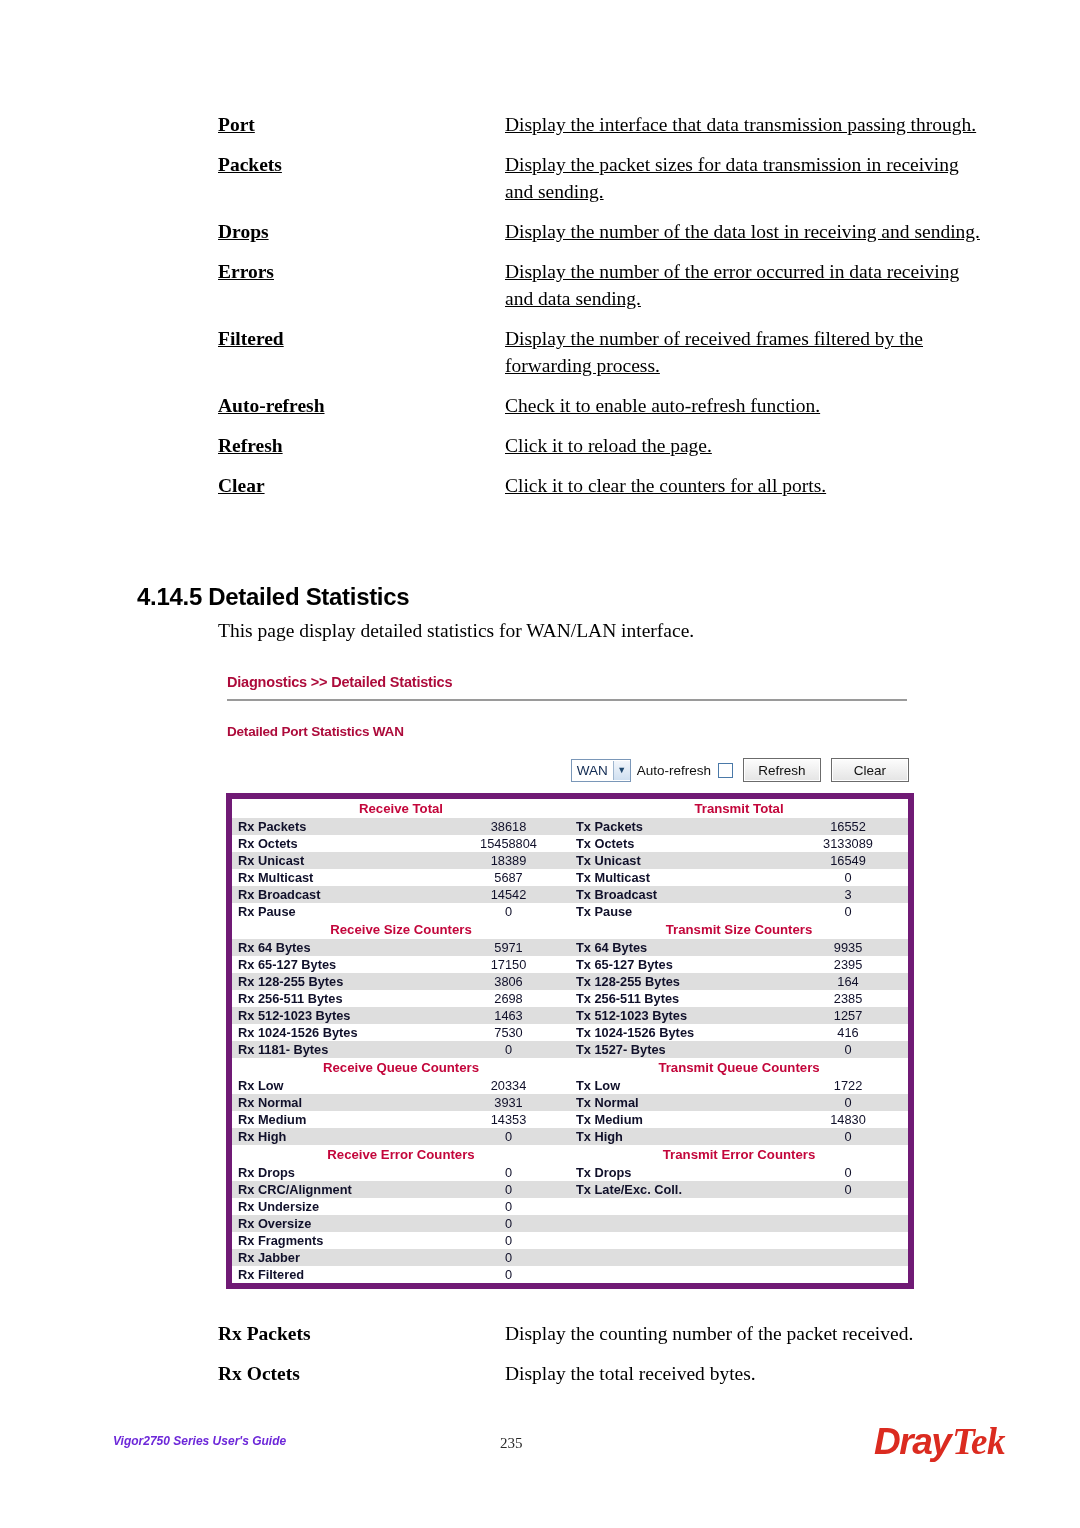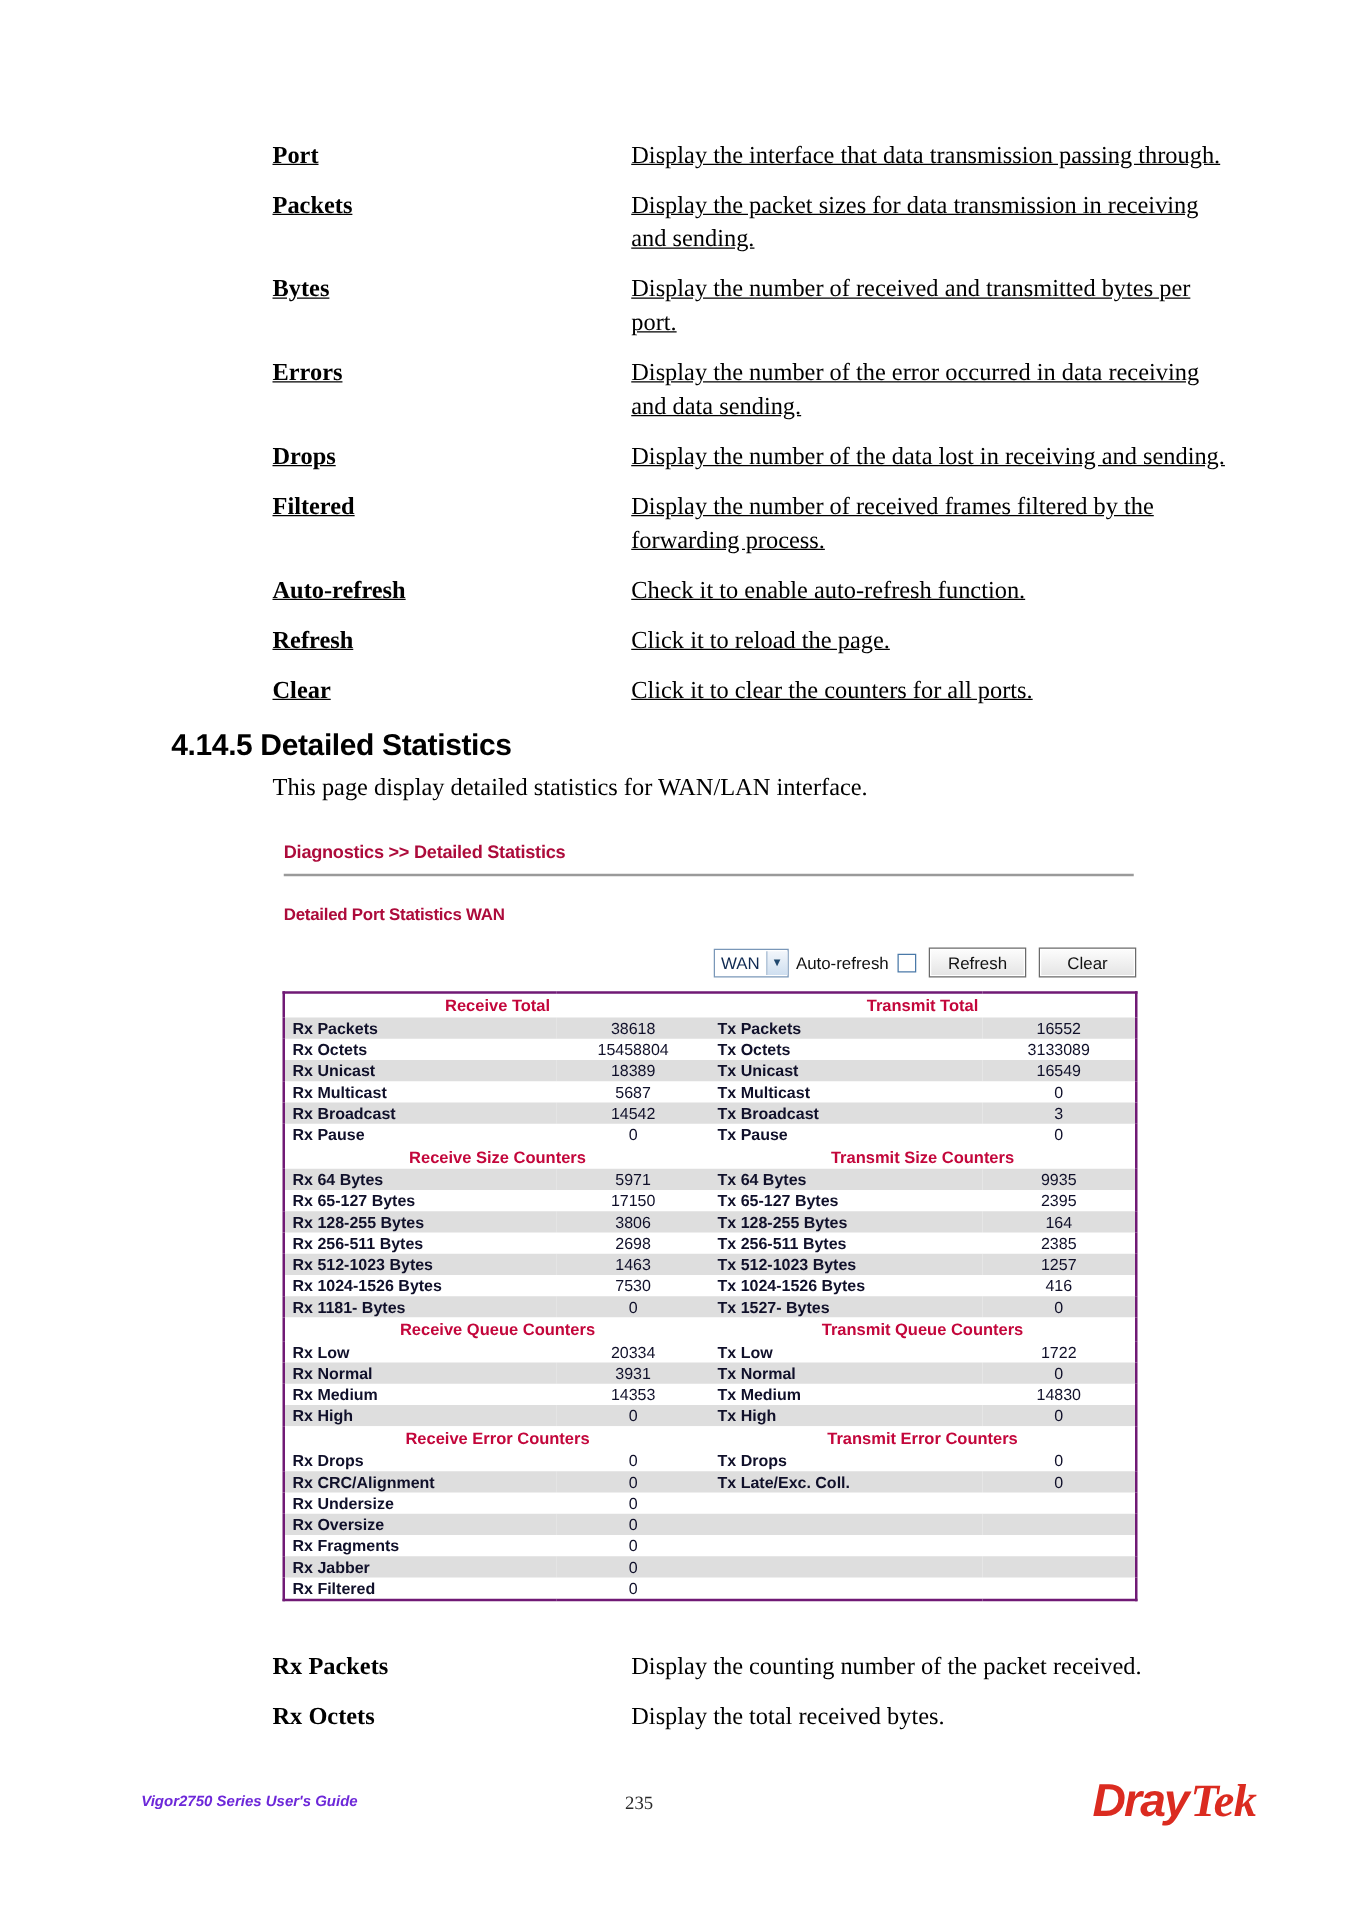--- a/index.html
+++ b/index.html
@@ -156,21 +156,21 @@
     box-shadow: inset 0 0 0 1px #ffffff;
     font-family: "Liberation Sans", sans-serif;
   }
 
   
   .stats {
     position: absolute;
     left: 4px;
     top: 127px;
     width: 682px;
-    border: 2px solid #701a75;
+    border: 6px solid #701a75;
     border-collapse: collapse;
     background: #fff;
     table-layout: fixed;
   }
   .stats td {
     font-size: 12.8px;
     font-family: "Liberation Sans", sans-serif;
     height: 17px;
     padding: 0 6px;
     color: #10102a;
@@ -241,30 +241,26 @@
 <div class="deflist" id="glossary-top" style="top:111px;text-decoration:underline;">
     <div class="defrow">
       <div class="defterm">Port</div>
       <div class="defdesc">Display the interface that data transmission passing through.</div>
     </div>
     <div class="defrow">
       <div class="defterm">Packets</div>
       <div class="defdesc">Display the packet sizes for data transmission in receiving and sending.</div>
     </div>
     <div class="defrow">
-      <div class="defterm">Bytes</div>
-      <div class="defdesc">Display the number of received and transmitted bytes per port.</div>
+      <div class="defterm">Drops</div>
+      <div class="defdesc">Display the number of the data lost in receiving and sending.</div>
     </div>
     <div class="defrow">
       <div class="defterm">Errors</div>
       <div class="defdesc">Display the number of the error occurred in data receiving and data sending.</div>
-    </div>
-    <div class="defrow">
-      <div class="defterm">Drops</div>
-      <div class="defdesc">Display the number of the data lost in receiving and sending.</div>
     </div>
     <div class="defrow">
       <div class="defterm">Filtered</div>
       <div class="defdesc">Display the number of received frames filtered by the forwarding process.</div>
     </div>
     <div class="defrow">
       <div class="defterm">Auto-refresh</div>
       <div class="defdesc">Check it to enable auto-refresh function.</div>
     </div>
     <div class="defrow">

